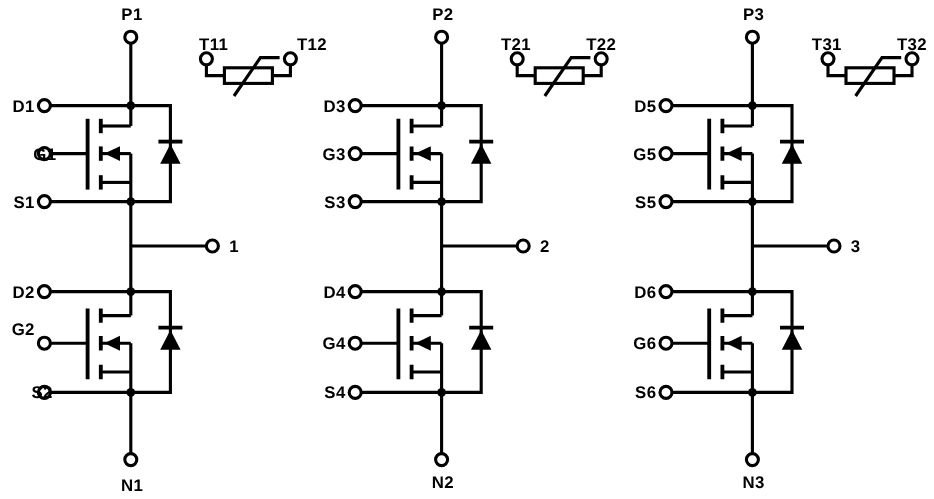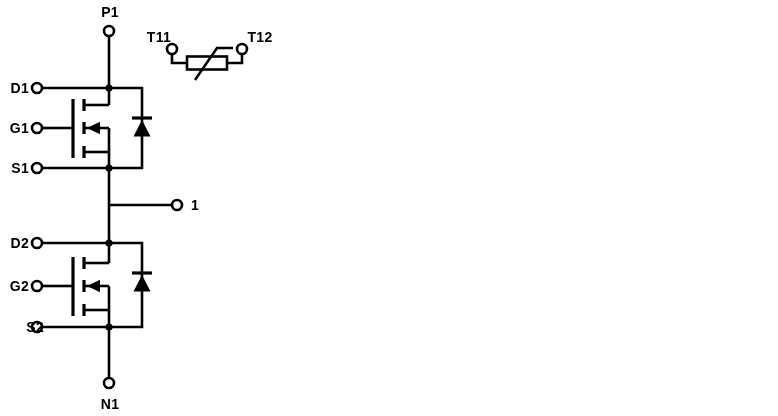--- a/index.html
+++ b/index.html
@@ -130,27 +130,59 @@
         </g>
       </g>
     </defs>
   </svg>
 
   <div class="column" style="left:0">
     <svg class="wires" width="259" height="416" viewBox="0 0 259 416">
       <use href="#circuit" xlink:href="#circuit"></use>
     </svg>
     <span class="lbl c" style="left:110px; top:12px">P1</span>
-    <span class="lbl c" style="left:159px; top:37px">T11</span>
+    <span class="lbl c" style="left:178px; top:37px">T11</span>
     <span class="lbl c" style="left:260px; top:37px">T12</span>
     <span class="lbl r" style="left:29px; top:88px">D1</span>
-    <span class="lbl r" style="left:29px; top:128px">G1</span>
+    <span class="lbl r" style="left:47px; top:128px">G1</span>
     <span class="lbl r" style="left:29px; top:168px">S1</span>
     <span class="lbl l" style="left:191px; top:205px">1</span>
     <span class="lbl r" style="left:29px; top:243px">D2</span>
-    <span class="lbl r" style="left:29px; top:286px">G2</span>
+    <span class="lbl r" style="left:29px; top:274px">G2</span>
     <span class="lbl r" style="left:44px; top:327px">S2</span>
     <span class="lbl c" style="left:110px; top:404px">N1</span>
   </div>
 
+  <div class="column" style="left:259px">
+    <svg class="wires" width="259" height="416" viewBox="0 0 259 416">
+      <use href="#circuit" xlink:href="#circuit"></use>
+    </svg>
+    <span class="lbl c" style="left:110px; top:12px">P2</span>
+    <span class="lbl c" style="left:171px; top:37px">T21</span>
+    <span class="lbl c" style="left:242px; top:37px">T22</span>
+    <span class="lbl r" style="left:29px; top:88px">D3</span>
+    <span class="lbl r" style="left:29px; top:128px">G3</span>
+    <span class="lbl r" style="left:29px; top:168px">S3</span>
+    <span class="lbl l" style="left:191px; top:205px">2</span>
+    <span class="lbl r" style="left:29px; top:243px">D4</span>
+    <span class="lbl r" style="left:29px; top:286px">G4</span>
+    <span class="lbl r" style="left:29px; top:327px">S4</span>
+    <span class="lbl c" style="left:110px; top:402px">N2</span>
+  </div>
 
+  <div class="column" style="left:518px; width:260px">
+    <svg class="wires" width="259" height="416" viewBox="0 0 259 416">
+      <use href="#circuit" xlink:href="#circuit"></use>
+    </svg>
+    <span class="lbl c" style="left:110px; top:12px">P3</span>
+    <span class="lbl c" style="left:171px; top:37px">T31</span>
+    <span class="lbl c" style="left:242px; top:37px">T32</span>
+    <span class="lbl r" style="left:29px; top:88px">D5</span>
+    <span class="lbl r" style="left:29px; top:128px">G5</span>
+    <span class="lbl r" style="left:29px; top:168px">S5</span>
+    <span class="lbl l" style="left:191px; top:205px">3</span>
+    <span class="lbl r" style="left:29px; top:243px">D6</span>
+    <span class="lbl r" style="left:29px; top:286px">G6</span>
+    <span class="lbl r" style="left:29px; top:327px">S6</span>
+    <span class="lbl c" style="left:110px; top:402px">N3</span>
+  </div>
 
 </div>
 
 </body></html>

